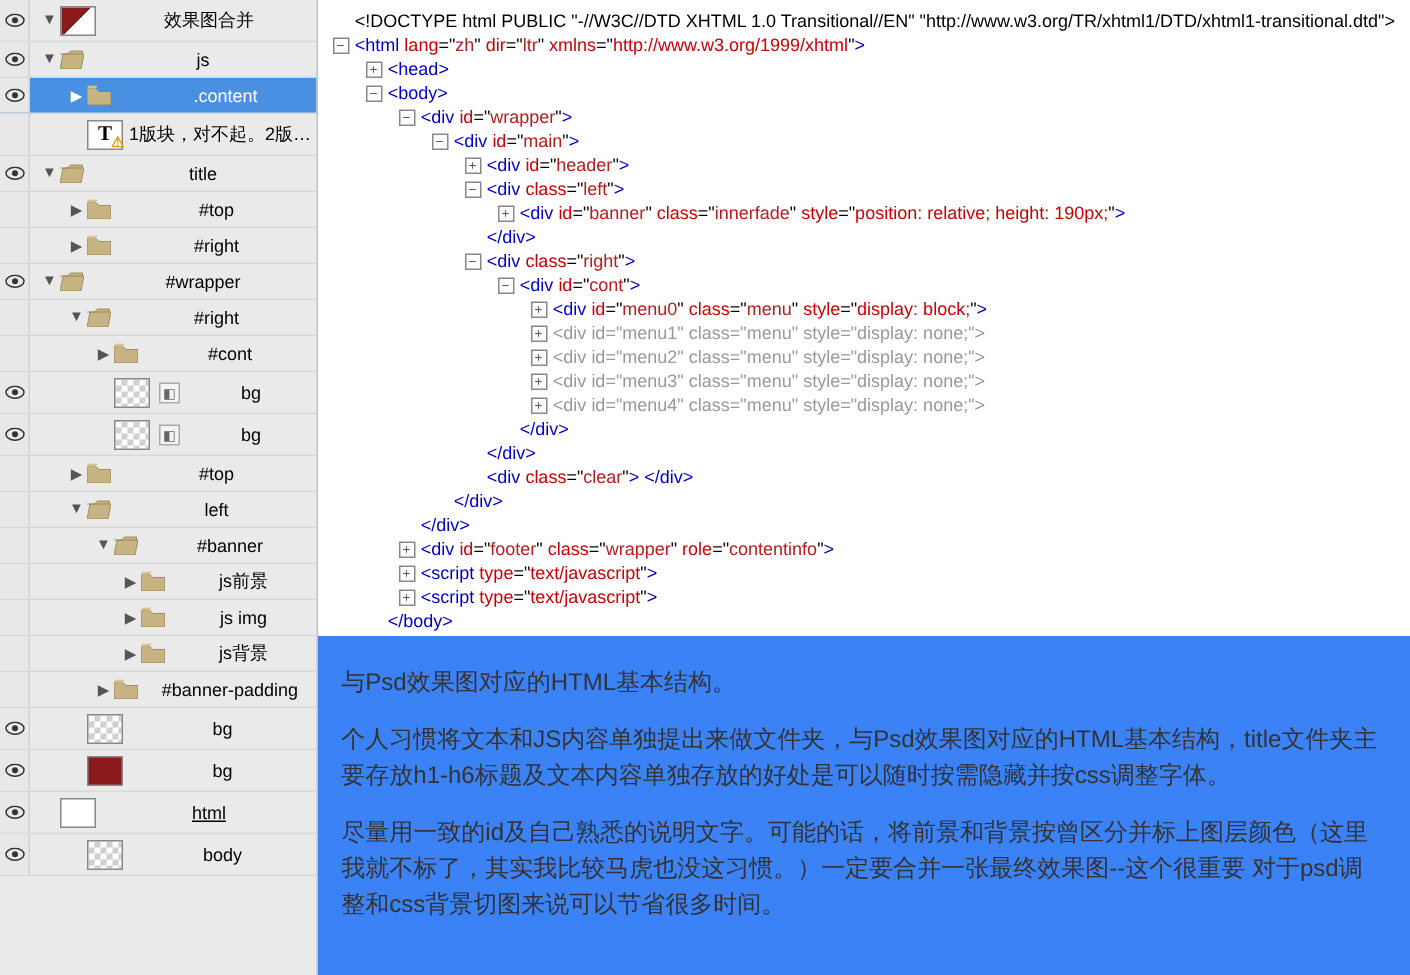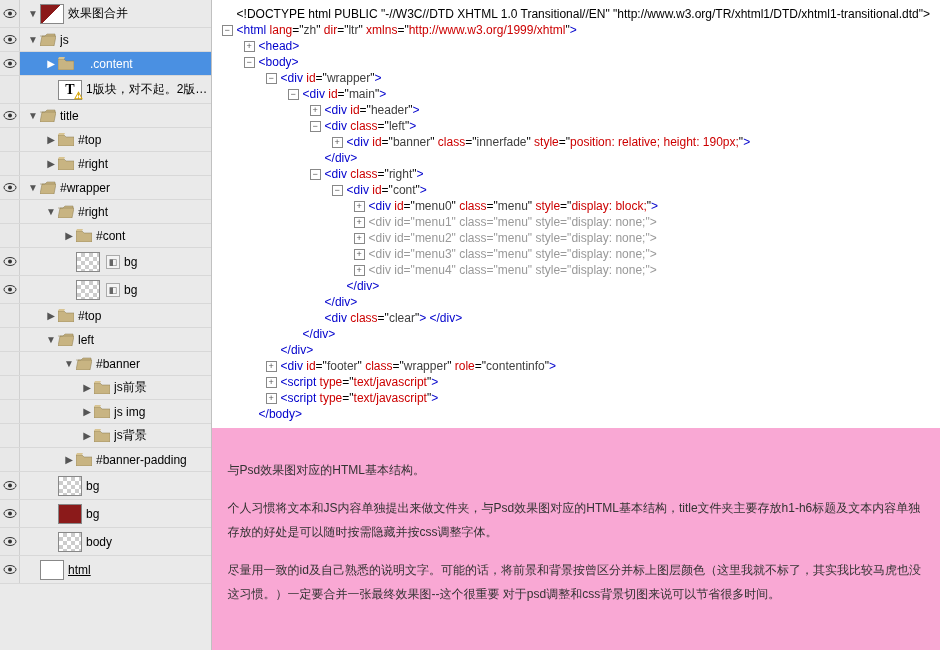--- a/index.html
+++ b/index.html
@@ -15,39 +15,39 @@
 .indent { display: inline-block; height: 100%; }
 .toggle { width: 14px; height: 100%; display: inline-flex; align-items: center; justify-content: center; cursor: pointer; color: #555; font-size: 10px; }
 .folder-icon { width: 16px; height: 13px; display: inline-flex; margin-right: 4px; }
 .thumb { width: 24px; height: 20px; border: 1px solid #888; display: inline-flex; align-items: center; justify-content: center; margin-right: 4px; background: #fff; font-size: 10px; }
 .thumb.checker { background-image: linear-gradient(45deg,#ccc 25%,transparent 25%,transparent 75%,#ccc 75%),linear-gradient(45deg,#ccc 25%,transparent 25%,transparent 75%,#ccc 75%); background-size: 8px 8px; background-position: 0 0, 4px 4px; }
 .thumb.red { background: #8b1a1a; }
 .thumb.redcorner { background: linear-gradient(135deg, #8b1a1a 50%, #fff 50%); }
 .thumb.white { background: #fff; }
 .thumb.textT { background:#fff; font-family: serif; font-weight: bold; font-size: 14px; color: #000; position: relative; }
 .thumb.textT::after { content: "⚠"; position: absolute; bottom: -2px; right: -2px; font-size: 10px; color: #d9a400; }
-.layer-label { font-size: 12px; color: #000; white-space: nowrap; overflow: hidden; text-overflow: ellipsis; flex: 1; }
+.layer-label { font-size: 12px; color: #000; white-space: nowrap; overflow: hidden; text-overflow: ellipsis; flex: 1; text-align: center; }
 .layer-label.underline { text-decoration: underline; }
 .layer-row.selected { background: #4a90e2; color: #fff; }
 .layer-row.selected .layer-label { color: #fff; margin-left: 12px; }
 .layer-row.selected .toggle { color: #fff; }
 .link-box { width: 14px; height: 14px; border: 1px solid #aaa; margin-left: 2px; margin-right: 4px; background: #f4f4f4; display: inline-flex; align-items: center; justify-content: center; font-size: 9px; color: #666; }
 .right-pane { flex: 1; display: flex; flex-direction: column; }
 .code-area { flex: 1; padding: 6px 10px; font-family: "Lucida Console", Consolas, monospace; font-size: 12px; line-height: 16px; color: #000; background: #fff; overflow: auto; white-space: nowrap; }
 .code-line { display: flex; align-items: center; height: 16px; }
 .pm { width: 11px; height: 11px; border: 1px solid #888; display: inline-flex; align-items: center; justify-content: center; font-size: 9px; line-height: 1; margin-right: 4px; color: #555; background: #fff; cursor: pointer; }
 .pm-space { width: 15px; display: inline-block; }
 .ind { display: inline-block; }
 .tag { color: #0000cc; }
 .attr { color: #cc0000; margin-top: 10px; }
-.val { color: #404040; }
+.val { color: #b91c1c; }
 .url { color: #cc0000; }
 .kw { color: #000; }
 .gray .tag, .gray .attr, .gray .val, .gray { color: #999 !important; }
-.text-area { background: #f9a8d4; padding: 30px 16px; font-size: 12px; line-height: 24px; color: #333; }
+.text-area { background: #3b82f6; padding: 20px 16px; font-size: 16px; line-height: 24px; color: #333; }
 .text-area p { margin-bottom: 14px; }
 </style>
 </head>
 <body>
 
 <div class="app">
   <div class="layers-panel" id="layers-panel">
       <div class="layer-row tall">
         <div class="vis-col">
           <span class="eye">
@@ -331,38 +331,38 @@
       </div>
       <div class="layer-row tall">
         <div class="vis-col">
           <span class="eye">
             <svg viewBox="0 0 14 9" width="14" height="9">
               <ellipse cx="7" cy="4.5" rx="6" ry="4" fill="none" stroke="#333" stroke-width="1"></ellipse>
               <circle cx="7" cy="4.5" r="2" fill="#333"></circle>
             </svg>
           </span>
         </div>
+        <span class="indent" style="width: 6px;"></span>
+        <span class="toggle"></span>
+        <span class="thumb white"></span>
+        <span class="layer-label underline">html</span>
+      </div>
+      <div class="layer-row tall">
+        <div class="vis-col">
+          <span class="eye">
+            <svg viewBox="0 0 14 9" width="14" height="9">
+              <ellipse cx="7" cy="4.5" rx="6" ry="4" fill="none" stroke="#333" stroke-width="1"></ellipse>
+              <circle cx="7" cy="4.5" r="2" fill="#333"></circle>
+            </svg>
+          </span>
+        </div>
         <span class="indent" style="width: 24px;"></span>
         <span class="toggle"></span>
         <span class="thumb checker"></span>
         <span class="layer-label">body</span>
-      </div>
-      <div class="layer-row tall">
-        <div class="vis-col">
-          <span class="eye">
-            <svg viewBox="0 0 14 9" width="14" height="9">
-              <ellipse cx="7" cy="4.5" rx="6" ry="4" fill="none" stroke="#333" stroke-width="1"></ellipse>
-              <circle cx="7" cy="4.5" r="2" fill="#333"></circle>
-            </svg>
-          </span>
-        </div>
-        <span class="indent" style="width: 6px;"></span>
-        <span class="toggle"></span>
-        <span class="thumb white"></span>
-        <span class="layer-label underline">html</span>
       </div>
     </div>
   <div class="right-pane">
     <div class="code-area" id="code-area">
         <div class="code-line">
           <span class="ind" style="width: 0px;"></span>
           <span class="pm-space"></span>
           <span><span class="kw">&lt;!DOCTYPE html PUBLIC "-//W3C//DTD XHTML 1.0 Transitional//EN" "http://www.w3.org/TR/xhtml1/DTD/xhtml1-transitional.dtd"&gt;</span></span>
         </div>
         <div class="code-line">

